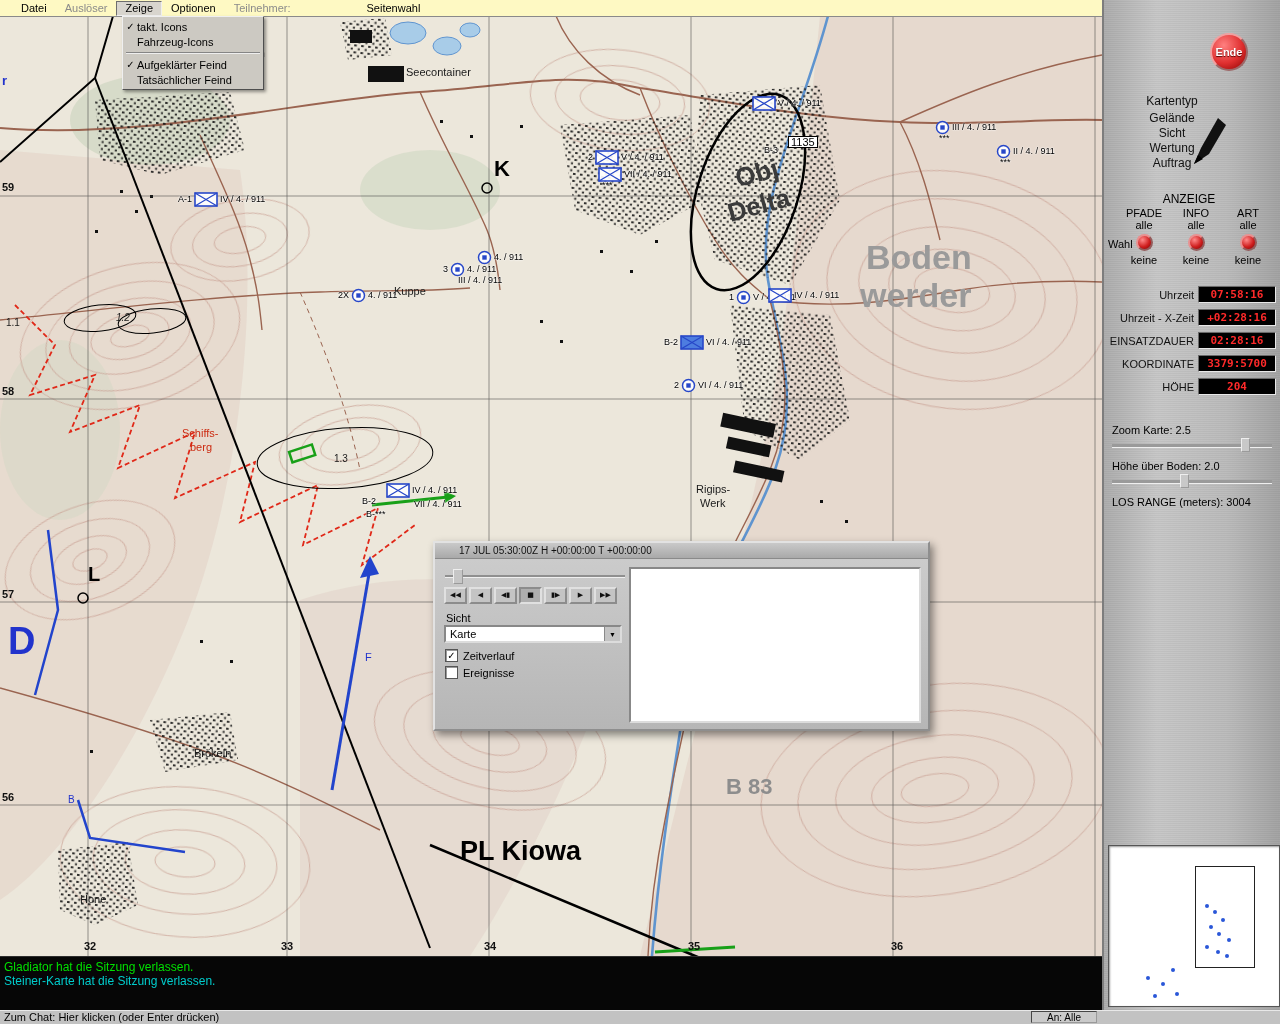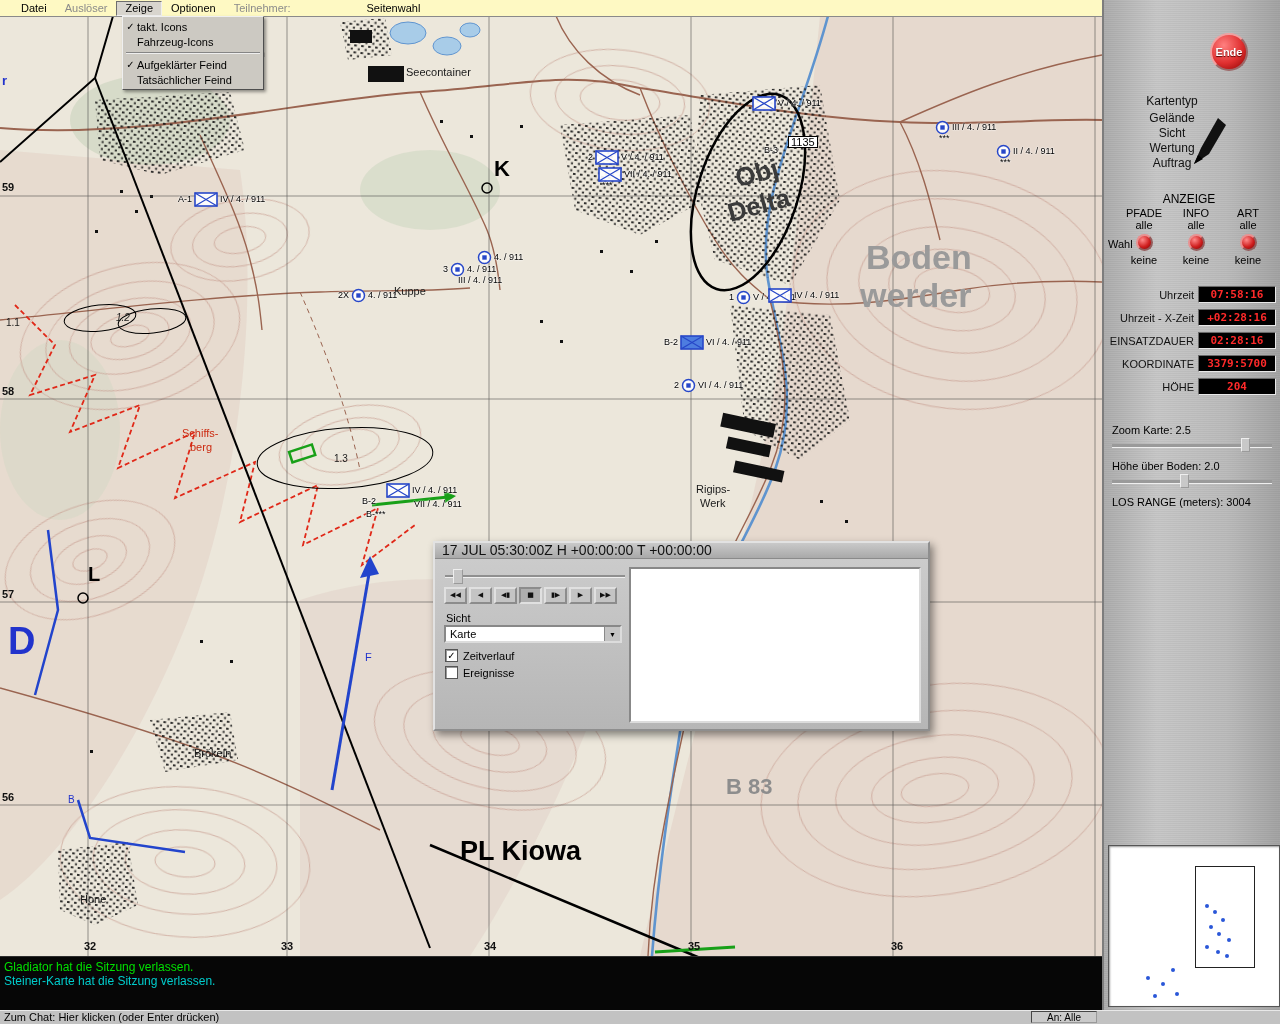--- a/index.html
+++ b/index.html
@@ -31,21 +31,21 @@
               z-index:7;font-size:11px}
   .menu-entry{display:flex;align-items:center;height:15px}
   .menu-entry .check{width:13px;text-align:center;font-size:10px;line-height:15px}
   .menu-sep{border-top:1px solid #858585;border-bottom:1px solid #eee;margin:3px 2px}
 
   
   #aar{position:absolute;left:433px;top:541px;width:497px;height:190px;z-index:3;
        background:linear-gradient(180deg,#cdcdcd,#b6b6b6);border:2px outset #e2e2e2;
        box-shadow:3px 4px 8px rgba(0,0,0,.45);box-sizing:border-box}
   #aar-title{height:15px;background:linear-gradient(180deg,#c9c9c9,#a9a9a9);border-bottom:1px solid #8a8a8a;
-             font-size:14px;line-height:15px;padding-left:7px;color:#111;white-space:nowrap;overflow:hidden}
+             font-size:10px;line-height:15px;padding-left:24px;color:#111;white-space:nowrap;overflow:hidden}
   #aar-slider{position:absolute;left:10px;top:26px;width:180px;height:13px}
   #aar-slider .strack2{position:absolute;left:0;top:6px;width:100%;height:2px;background:#8f8f8f;
                        border-bottom:1px solid #efefef}
   #aar-slider .sthumb2{position:absolute;left:8px;top:0;width:8px;height:13px;background:#c6c6c6;border:1px outset #eee}
   #aar-buttons{position:absolute;left:9px;top:44px;display:flex;gap:2px}
   .pbtn{width:23px;height:17px;font-size:7px;line-height:1;background:#c4c4c4;border:2px outset #e0e0e0;
         color:#111;padding:0;font-family:"DejaVu Sans",sans-serif}
   .pbtn.pressed{border-style:inset;background:#aeaeae}
   #aar-sicht{position:absolute;left:11px;top:69px;font-size:11px}
   #aar-select{position:absolute;left:9px;top:82px;width:178px;height:18px;background:#fff;

